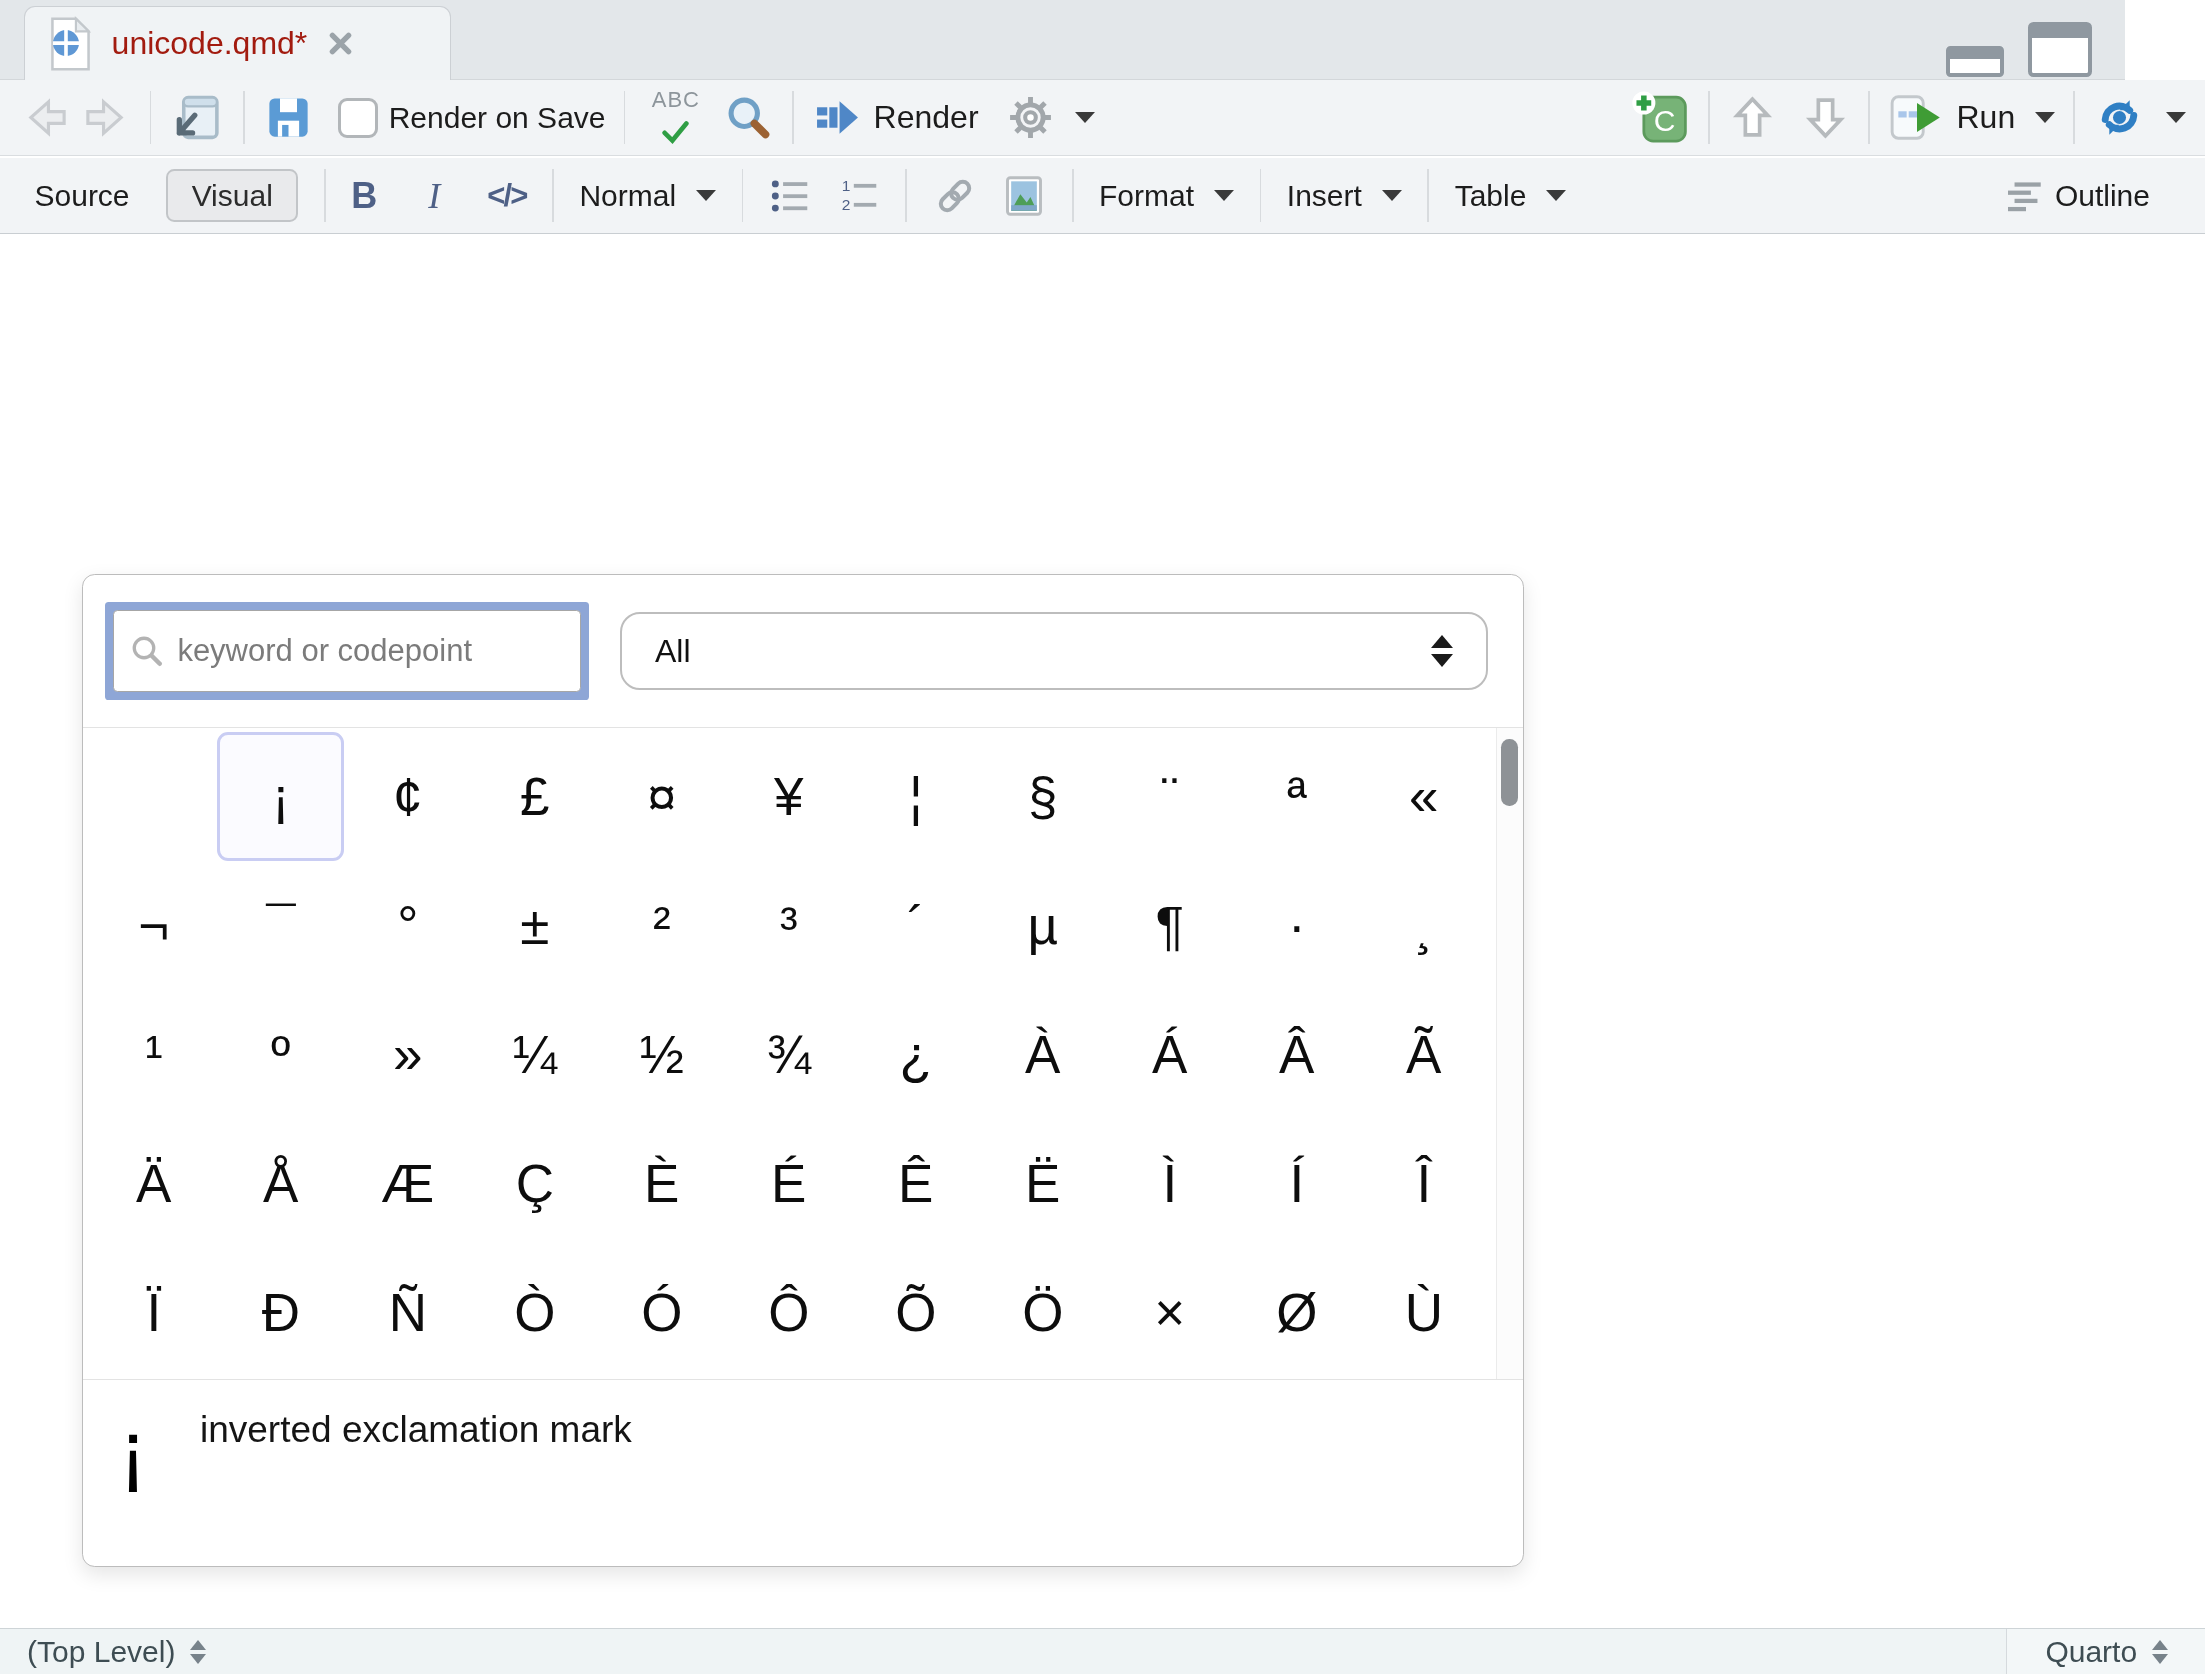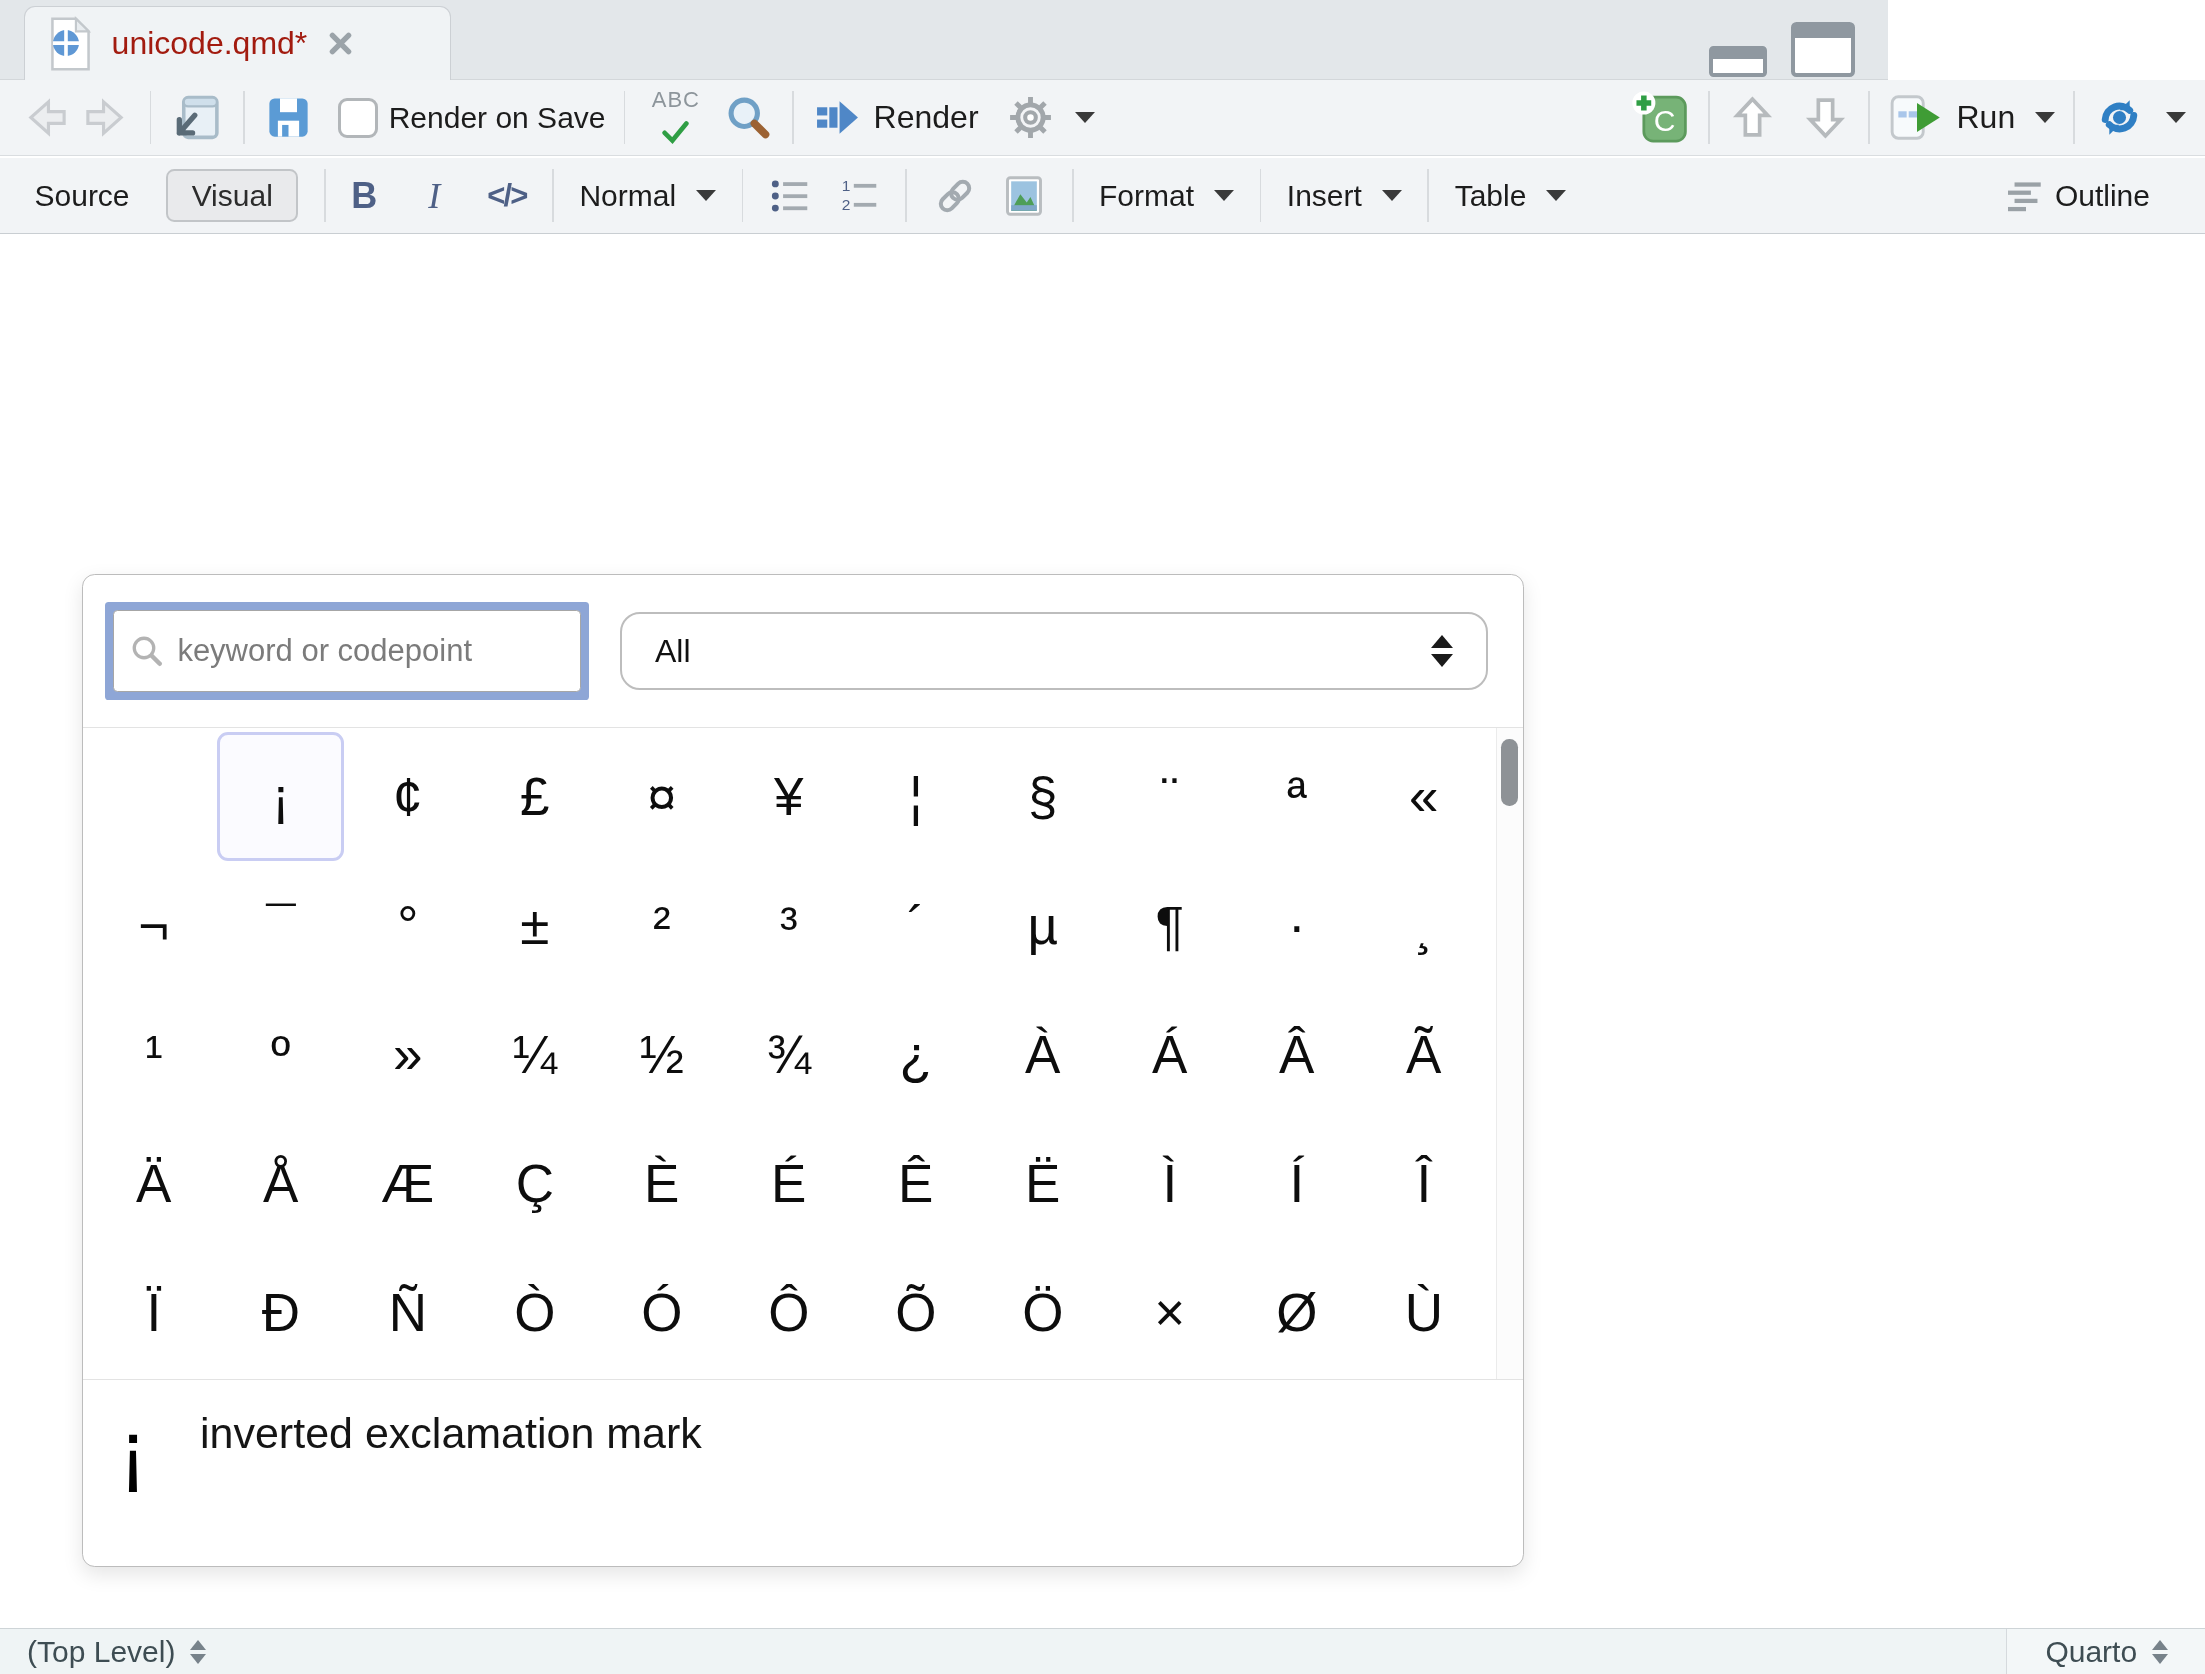--- a/index.html
+++ b/index.html
@@ -2,21 +2,21 @@
 <html style="font-size:14.5px"><head>
 <meta charset="utf-8">
 <style>
   * { box-sizing: border-box; }
   html,body { margin:0; padding:0; }
   body {
     width:2206px; height:1675px; position:relative; overflow:hidden;
     background:#ffffff; font-family:"Liberation Sans", sans-serif; color:#1d1d1d;
   }
   
-  .tabstrip { position:absolute; left:0; top:0; width:1888px; height:80px;
+  .tabstrip { position:absolute; left:0; top:0; width:2125px; height:80px;
     background:#e3e7ea; border-bottom:0.9px solid #d3d7da; }
   .tab { position:absolute; left:23.6px; top:5.5px; height:75px; width:427px;
     background:#f0f3f5; border:1.8px solid #ccd0d4; border-bottom:none;
     border-radius:11px 11px 0 0; display:flex; align-items:center; padding:0 22px; }
   .tab-title { font-size:32px; font-weight:500; color:#a21b0f; margin-left:18px; }
   .tab-close { margin-left:20px; display:flex; align-items:center; }
   .winbtns { position:absolute; right:33px; top:22px; display:flex; align-items:flex-end; gap:23.6px; }
   .minbtn { width:58px; height:31px; border:4.5px solid #8f98a0; border-radius:4.5px; background:#fff; position:relative; }
   .minbtn:before { content:""; position:absolute; left:-1.8px; right:-1.8px; top:-1.8px; height:11px; background:#8f98a0; border-radius:1.8px 1.8px 0 0; }
   .maxbtn { width:64px; height:55px; border:4.5px solid #8f98a0; border-radius:5.5px; background:#fff; position:relative; }
@@ -62,21 +62,21 @@
   .crow { display:flex; height:129px; }
   .ccell { width:127px; height:129px; display:flex; align-items:center; justify-content:center;
     font-size:53px; color:#0d0d0d; border-radius:11px; }
   .ccell.sel { border:3.6px solid #c9cdf3; background:#fbfbff; }
   .vscroll { position:absolute; right:0; top:0; bottom:0; width:27px; border-left:1.8px solid #ebebeb; background:#fcfcfc; }
   .vthumb { position:absolute; top:11px; right:5.5px; width:16.4px; height:67px; background:#8e9296; border-radius:8.2px; }
   
   .preview { height:185px; border-top:1.8px solid #e3e3e3; display:flex; padding:23.6px 33px 0 36px; }
   .preview-char { font-size:84px; line-height:1.1; color:#000; flex:none; }
   .preview-meta { margin-left:53px; display:flex; flex-direction:column; gap:11px; padding-top:5.5px; }
-  .preview-name { font-size:43px; color:#151515; }
+  .preview-name { font-size:37px; color:#151515; }
   .preview-code { font-size:34px; color:#4a6289; }
   
   .statusbar { position:absolute; left:0; bottom:0; width:2206px; height:47px; background:#eff4f5;
     border-top:1.8px solid #ced4d7; display:flex; align-items:center; }
   .status-left { display:flex; align-items:center; gap:14.5px; padding-left:27px; }
   .status-text { font-size:30px; color:#3e4d53; }
   .status-right { position:absolute; right:0; top:0; bottom:0; width:200px; border-left:1.8px solid #d5dadd;
     display:flex; align-items:center; justify-content:center; gap:14.5px; background:#f3f7f8; }
   .mini-arrows { display:flex; flex-direction:column; gap:4.5px; align-items:center; }
   .mtri-up { width:0; height:0; border-left:8.2px solid transparent; border-right:8.2px solid transparent; border-bottom:10px solid #77828a; }

